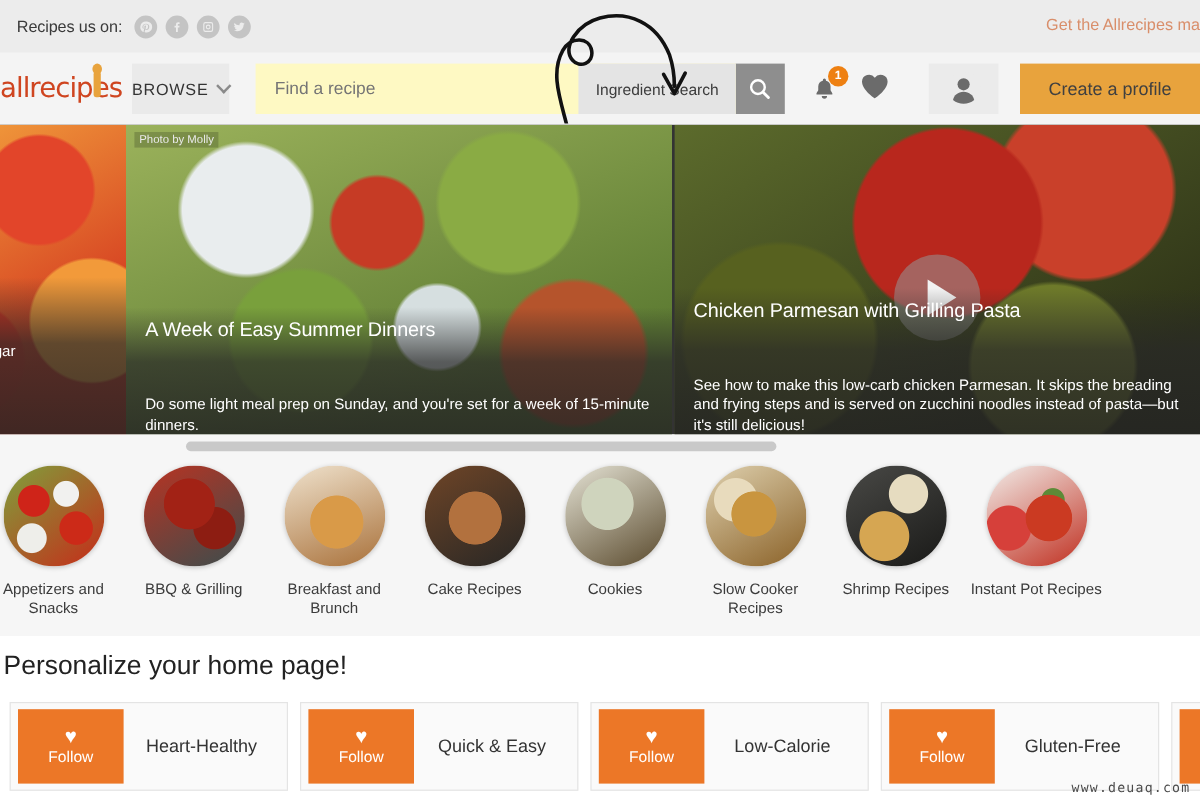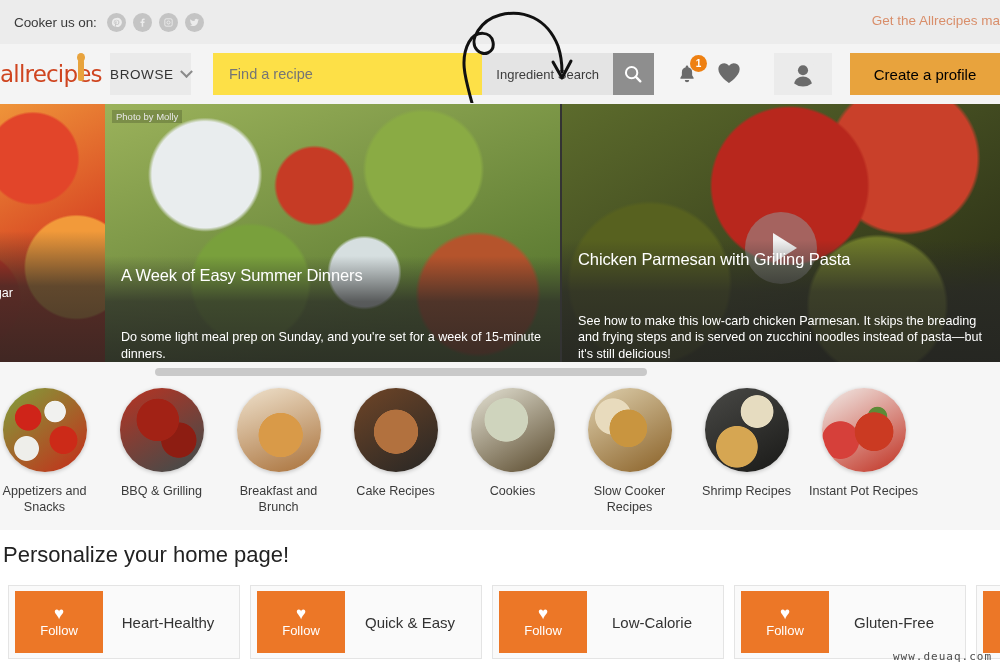--- a/index.html
+++ b/index.html
@@ -53,21 +53,21 @@
   }
   .browse-btn {
     width:105px; margin:9px 0 9px 8px; background:#eaeaea;
     display:flex; align-items:center; justify-content:center; gap:8px;
     font-size:13.5px; color:#333; letter-spacing:0.6px;
   }
   .chev { width:9px; height:9px; border-right:2px solid #8a8a8a; border-bottom:2px solid #8a8a8a;
           transform:rotate(45deg) translate(-2px,-2px); }
   .search-wrap {
     flex:0 0 auto; width:400px; margin:9px 0 9px 22px; position:relative;
-    background:#fde047; display:flex; align-items:center;justify-content:flex-end;
+    background:#fef9c3; display:flex; align-items:center;justify-content:flex-end;
   }
   .search-input {
     flex:1; border:none; outline:none; background:transparent;
     font-size:14.5px; color:#6d6d6d; padding-left:16px;
     font-family:"Liberation Sans", sans-serif;
   }
   .ing-btn {
     height:100%; background:#e4e4e4; display:flex; align-items:center; padding:0 14px;
     font-size:13px; color:#3c3c3c; white-space:nowrap;
   }
@@ -80,21 +80,21 @@
   .badge {
     position:absolute; right:-9px; top:-7px; width:17px; height:17px; border-radius:50%;
     background:#ee8012; color:#fff; font-size:10px; font-weight:bold;
     display:flex; align-items:center; justify-content:center;
   }
   .avatar-box {
     width:58px; height:42px; background:#ebebeb; margin-left:14px;
     display:flex; align-items:center; justify-content:center;
   }
   .cta {
-    margin-left:0; background:#e8a33d; color:#000000; font-size:15px;
+    margin-left:0; background:#e8a33d; color:#404040; font-size:15px;
     display:flex; align-items:center; justify-content:center;
     padding:0 16px; height:42px; align-self:center; white-space:nowrap;
     min-width:150px;
   }
 
   
   .annot { position:absolute; left:455px; top:8px; width:145px; height:95px; pointer-events:none; z-index:40; }
 
   
   .hero {
@@ -240,21 +240,21 @@
     position:absolute; right:8px; bottom:4px; font-family:"DejaVu Sans Mono", monospace;
     font-size:11px; color:#4b4b4b; letter-spacing:1px;
   }
 </style>
 </head>
 <body>
 
 <div id="page">
 
   <div class="topbar">
-    <span class="follow-label">Cooker us on:</span>
+    <span class="follow-label">Recipes us on:</span>
     <span class="social-row">
       <span class="soc">
         <svg width="11" height="11" viewBox="0 0 24 24">
             <path fill="#ececec" d="M12 2a10 10 0 00-3.6 19.3c-.1-.8-.2-2 0-2.9l1.2-5s-.3-.6-.3-1.5c0-1.4.8-2.5 1.8-2.5.9 0 1.3.6 1.3 1.4 0 .9-.5 2.2-.8 3.4-.2 1 .5 1.8 1.5 1.8 1.8 0 3.1-2.3 3.1-5.1 0-2.1-1.4-3.7-4-3.7-2.9 0-4.7 2.2-4.7 4.6 0 .8.3 1.4.7 1.9.1.2.1.3.1.4l-.2.8c0 .3-.2.3-.4.2-1.2-.5-1.8-1.9-1.8-3.5 0-2.6 2.2-5.7 6.6-5.7 3.5 0 5.8 2.5 5.8 5.2 0 3.6-2 6.3-5 6.3-1 0-1.9-.5-2.2-1.2l-.6 2.4c-.2.8-.7 1.7-1 2.3A10 10 0 1012 2z"></path>
           </svg>
       </span>
       <span class="soc">
         <svg width="11" height="11" viewBox="0 0 24 24">
             <path fill="#ececec" d="M13.5 21v-8h2.7l.4-3.1h-3.1V7.9c0-.9.25-1.5 1.55-1.5h1.65V3.6c-.3 0-1.3-.1-2.45-.1-2.4 0-4.05 1.5-4.05 4.2v2.2H7.5V13h2.7v8h3.3z"></path>
           </svg>

